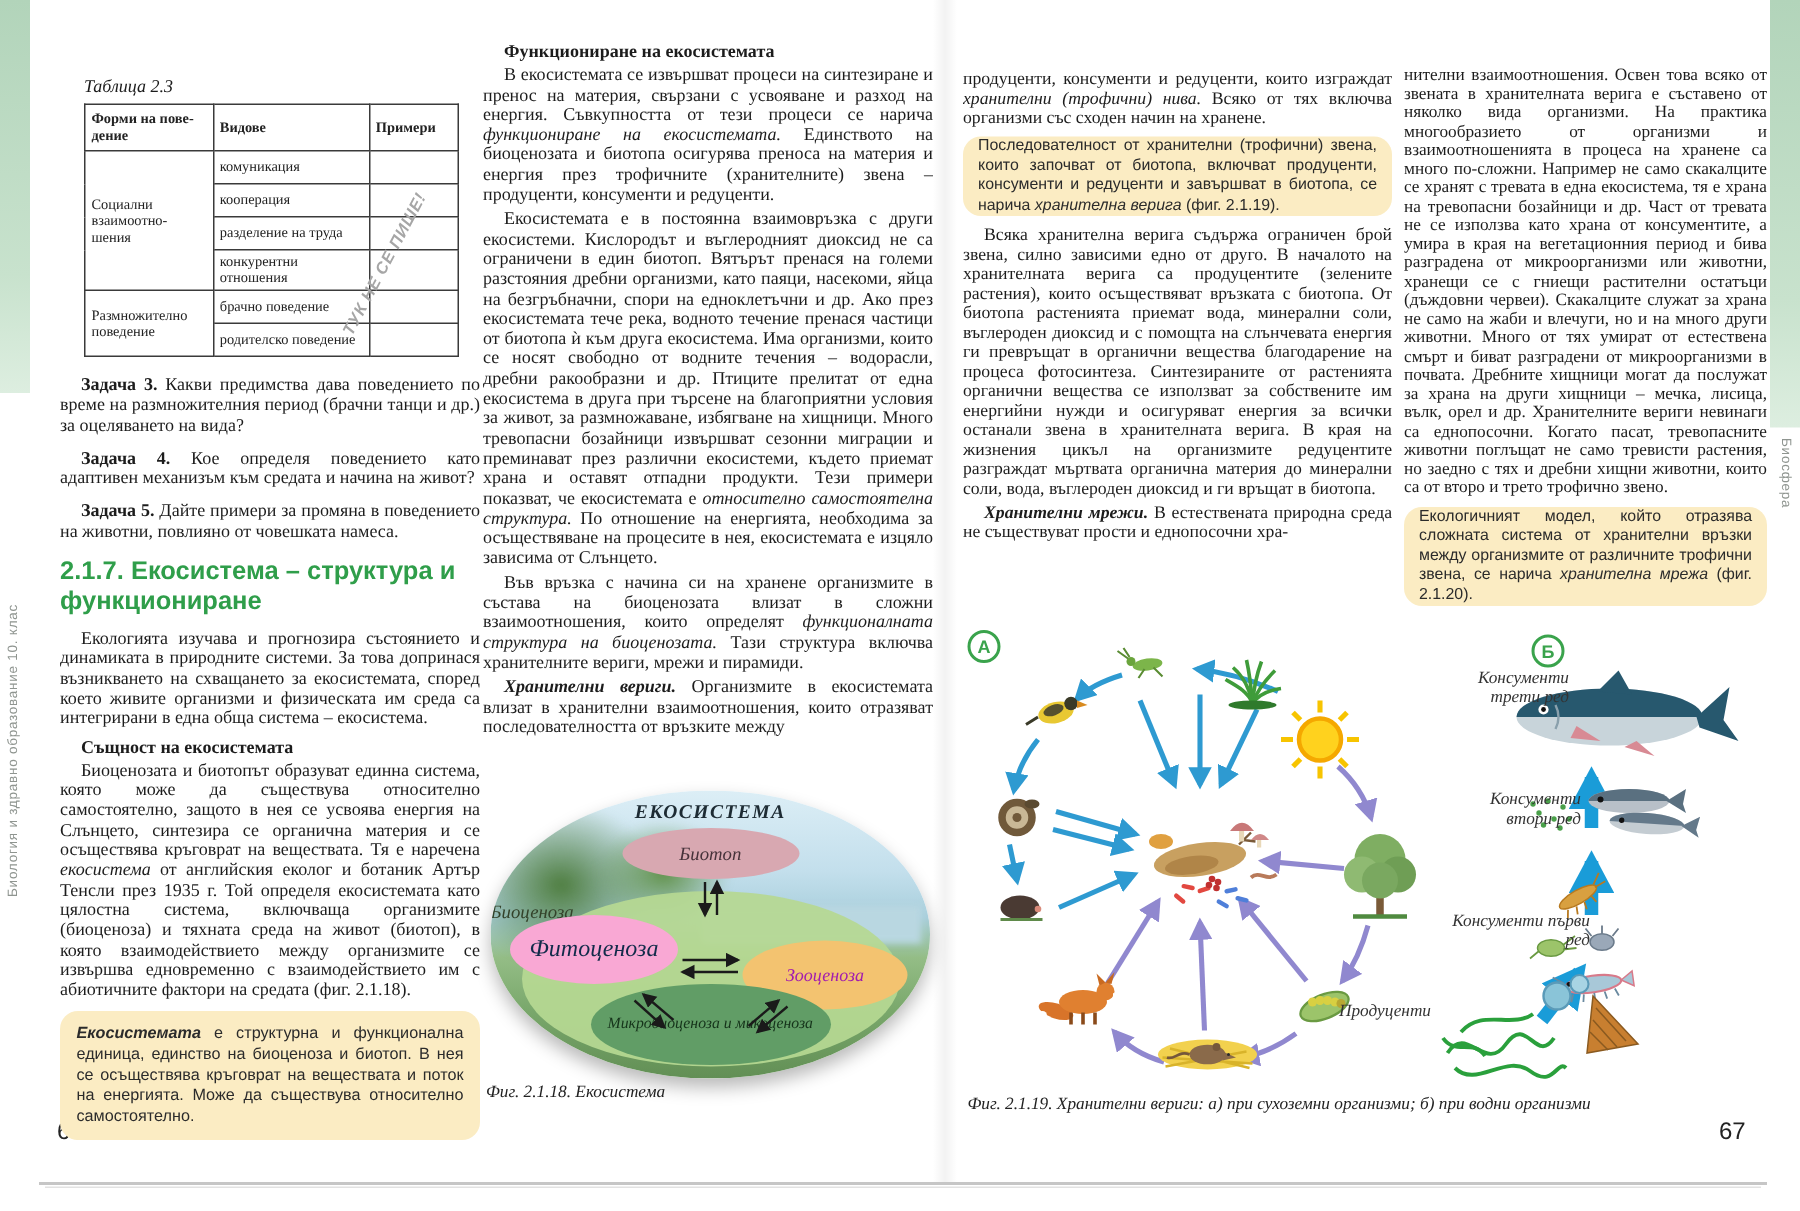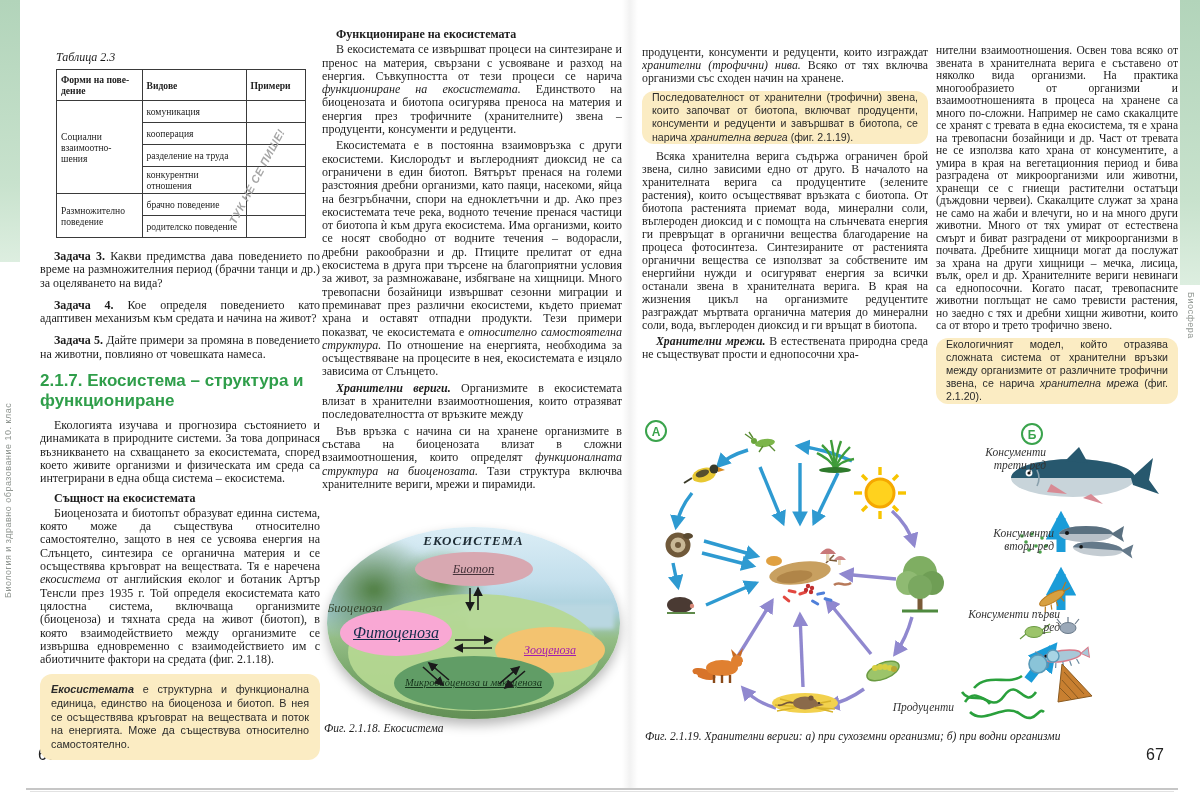--- a/index.html
+++ b/index.html
@@ -45,21 +45,21 @@
   .defbox .lead{font-weight:bold;font-style:italic;}
   
   #lp-col2{position:absolute;left:322px;top:28px;width:300px;height:478px;overflow:hidden;}
   
   #eco-fig{position:absolute;left:327px;top:527px;width:293px;height:192px;border-radius:50%;
            overflow:hidden;box-shadow:0 6px 12px rgba(0,0,0,.28), inset 0 0 0 4px rgba(255,255,255,.65);}
   #eco-bg{position:absolute;inset:0;background:linear-gradient(180deg,#dceef6 0%,#c3dfec 28%,#a9cfdc 44%,#94bd86 58%,#7aa86c 76%,#628f55 100%);}
   .tree-blob{position:absolute;border-radius:50%;filter:blur(3px);}
   #eco-water{position:absolute;left:48%;top:40%;width:50%;height:13%;background:#b9d7e1;filter:blur(2px);}
   .eco-el{position:absolute;border-radius:50%;display:flex;align-items:center;justify-content:center;
-          font-style:italic;text-align:right;text-decoration:underline;}
+          font-style:italic;text-align:right;}
   #eco-title{position:absolute;left:0;top:6px;width:100%;text-align:center;font-weight:bold;font-style:italic;
              font-size:13px;letter-spacing:1px;color:#1d2b33;}
   #el-biotop{left:50%;margin-left:-59px;top:25px;width:118px;height:34px;background:#d8a8b1;color:#46323a;font-size:12.5px;}
   #el-bioc{left:50%;margin-left:-126px;top:67px;width:252px;height:117px;background:rgba(182,216,146,.93);}
   #lbl-bioc{position:absolute;left:0;top:74px;width:100%;font-style:italic;font-size:12.5px;color:#33422a;}
   #el-phyto{left:13px;top:83px;width:112px;height:46px;background:#f9a8d4;color:#122b4a;font-size:16px;}
   #el-zoo{right:15px;top:100px;width:110px;height:46px;background:#f3c370;color:#a21caf;font-size:12px;}
   #el-micro{left:50%;margin-left:-80px;top:129px;width:160px;height:54px;background:#619d66;color:#15331a;
             font-size:10.5px;line-height:12px;}
   #eco-arrows{position:absolute;inset:0;pointer-events:none;}
@@ -146,22 +146,22 @@
 
     <div class="defbox">
       <span class="lead">Екосистемата</span><span> е структурна и функционална единица, единство на биоценоза и биотоп. В нея се осъществява кръговрат на веществата и поток на енергията. Може да съществува относително самостоятелно.</span>
     </div>
   </div>
 
   <div id="lp-col2" class="body-text">
     <div class="subhead" style="margin-top:0;">Функциониране на екосистемата</div>
     <p><span>В екосистемата се извършват процеси на синтезиране и пренос на материя, свързани с усвояване и разход на енергия. Съвкупността от тези процеси се нарича </span><em>функциониране на екосистемата.</em><span> Единството на биоценозата и биотопа осигурява преноса на материя и енергия през трофичните (хранителните) звена – продуценти, консументи и редуценти.</span></p>
     <p><span>Екосистемата е в постоянна взаимовръзка с други екосистеми. Кислородът и въглеродният диоксид не са ограничени в един биотоп. Вятърът пренася на големи разстояния дребни организми, като паяци, насекоми, яйца на безгръбначни, спори на едноклетъчни и др. Ако през екосистемата тече река, водното течение пренася частици от биотопа ѝ към друга екосистема. Има организми, които се носят свободно от водните течения – водорасли, дребни ракообразни и др. Птиците прелитат от една екосистема в друга при търсене на благоприятни условия за живот, за размножаване, избягване на хищници. Много тревопасни бозайници извършват сезонни миграции и преминават през различни екосистеми, където приемат храна и оставят отпадни продукти. Тези примери показват, че екосистемата е </span><em>относително самостоятелна структура.</em><span> По отношение на енергията, необходима за осъществяване на процесите в нея, екосистемата е изцяло зависима от Слънцето.</span></p>
+    <p><span>Във връзка с начина си на хранене организмите в състава на биоценозата влизат в сложни взаимоотношения, които определят </span><em>функционалната структура на биоценозата.</em><span> Тази структура включва хранителните вериги, мрежи и пирамиди.</span></p>
     <p><span class="runin">Хранителни вериги.</span><span> Организмите в екосистемата влизат в хранителни взаимоотношения, които отразяват последователността от връзките между</span></p>
-    <p><span>Във връзка с начина си на хранене организмите в състава на биоценозата влизат в сложни взаимоотношения, които определят </span><em>функционалната структура на биоценозата.</em><span> Тази структура включва хранителните вериги, мрежи и пирамиди.</span></p>
   </div>
 
   <div id="eco-fig">
     <div id="eco-bg"></div>
     <div class="tree-blob" style="left:-18px;top:8px;width:130px;height:110px;background:radial-gradient(closest-side,#4e7d3f 0%,rgba(78,125,63,0) 100%);"></div>
     <div class="tree-blob" style="left:70px;top:20px;width:90px;height:70px;background:radial-gradient(closest-side,#5f9048 0%,rgba(95,144,72,0) 100%);"></div>
     <div id="eco-water"></div>
     <div id="eco-title">ЕКОСИСТЕМА</div>
     <div id="el-biotop" class="eco-el">Биотоп</div>
     <div id="el-bioc" class="eco-el"></div>
@@ -441,17 +441,17 @@
         <path d="M-4,-14 L16,8 M-6,-6 L10,12 M-8,2 L4,14" stroke="#8a5a20" stroke-width="1"></path>
       </g>
       <circle cx="28" cy="-26" r="9" fill="#8ac4d8" stroke="#5a9ab8" stroke-width="1.6"></circle>
       <circle cx="43" cy="-34" r="6" fill="#a8d4e4" stroke="#5a9ab8" stroke-width="1.4"></circle>
     </g>
   </svg>
 
   <div class="fw-label" style="left:952px;top:446px;width:94px;">Консументи трети ред</div>
   <div class="fw-label" style="left:960px;top:527px;width:94px;">Консументи втори ред</div>
   <div class="fw-label" style="left:966px;top:608px;width:94px;">Консументи първи ред</div>
-  <div class="fw-label" style="left:880px;top:701px;width:74px;">Продуценти</div>
+  <div class="fw-label" style="left:880px;top:668px;width:74px;">Продуценти</div>
 
   <div class="fig-caption" style="left:645px;top:730px;width:530px;">Фиг. 2.1.19. Хранителни вериги: а) при сухоземни организми; б) при водни организми</div>
 
 </div>
 
 </body></html>

